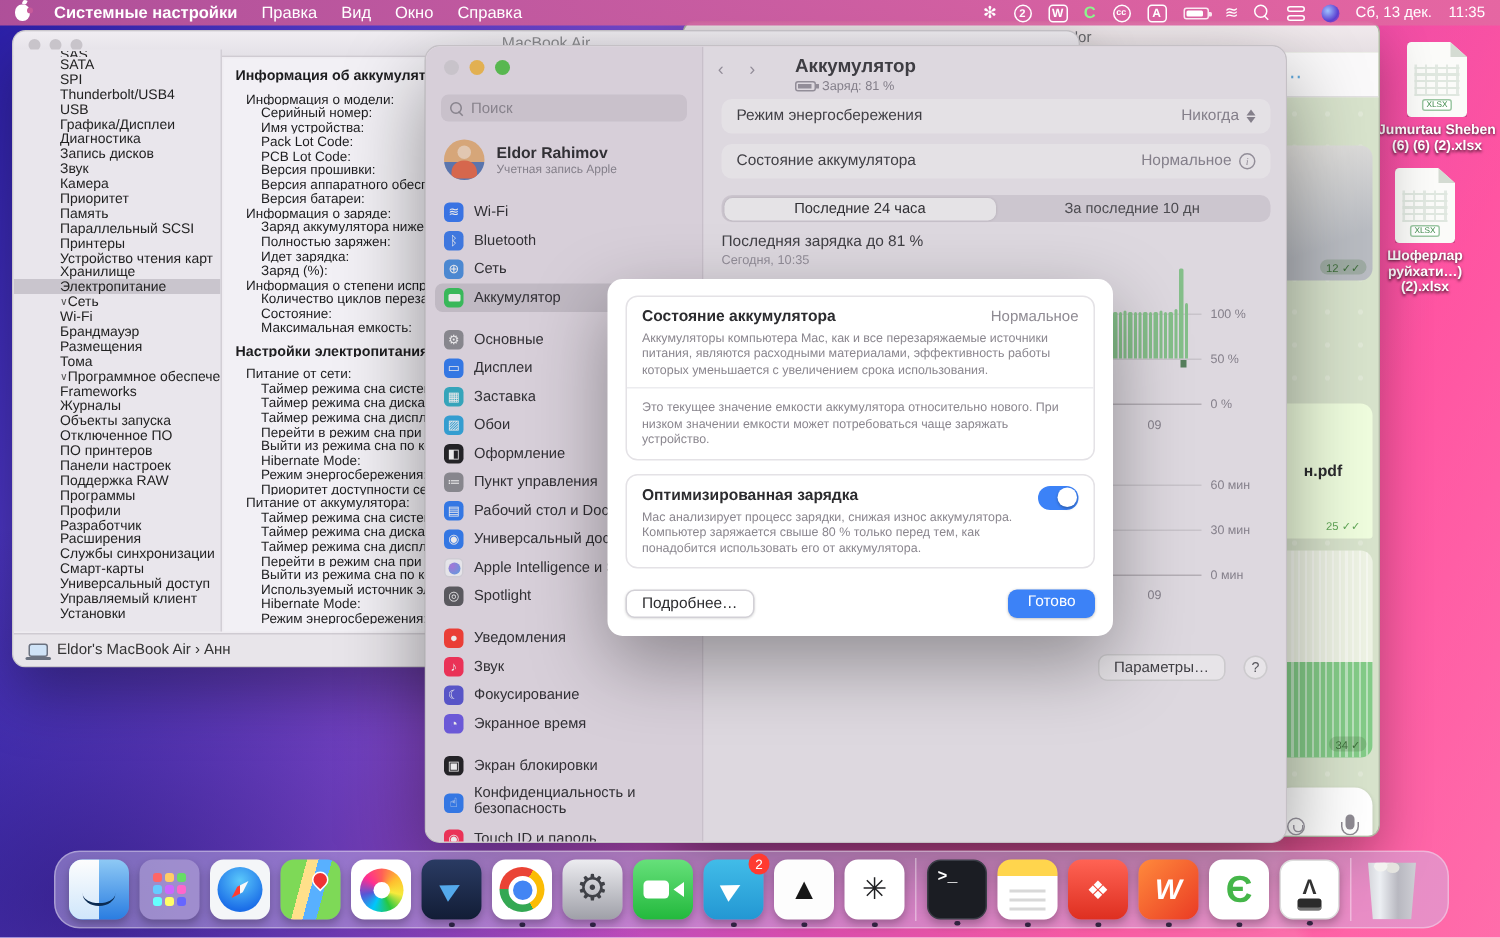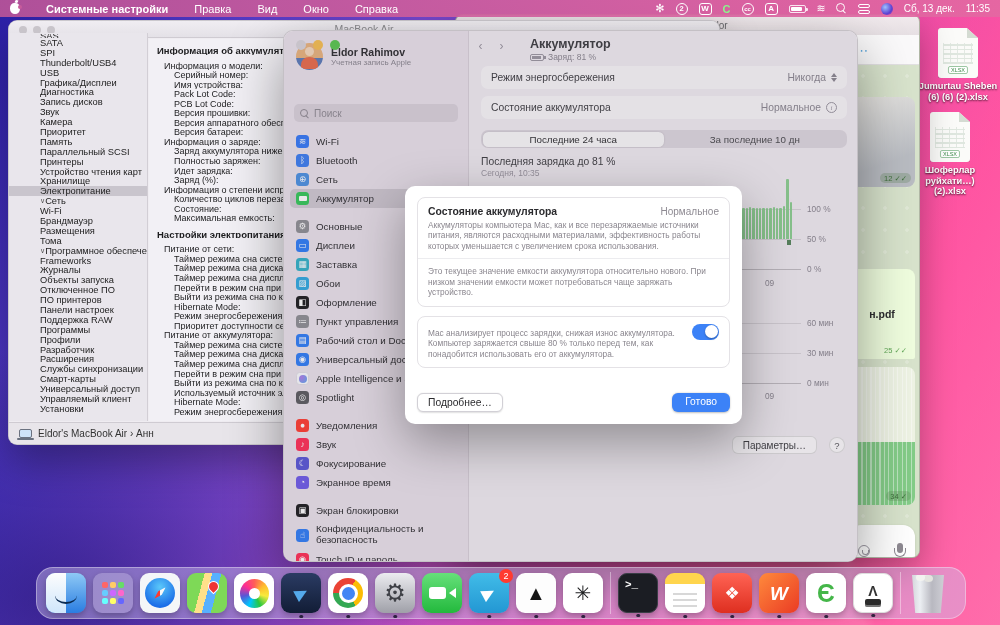--- a/index.html
+++ b/index.html
@@ -5,21 +5,21 @@
 *{margin:0;padding:0;box-sizing:border-box}
 html,body{width:1000px;height:625px;overflow:hidden}
 body{font-family:"Liberation Sans","DejaVu Sans",sans-serif;position:relative;
 background:linear-gradient(118deg,#2b1fa8 0%,#5a3fd0 20%,#8a4fd8 38%,#b84fc8 52%,#e050b0 66%,#ff5fa8 80%,#ff85b5 100%)}
 .wall-shade{position:absolute;inset:0;z-index:0;
 background:radial-gradient(620px 420px at 6% 96%,rgba(12,6,90,.55),transparent 60%),
 linear-gradient(75deg,transparent 74%,rgba(255,64,150,.35) 75%)}
 
 #menubar{position:absolute;left:0;top:0;width:1000px;height:17px;z-index:70;display:flex;align-items:center;
 background:linear-gradient(90deg,rgba(186,84,152,.92),rgba(228,104,162,.92));color:#fff;font-size:11px;padding:0 10px}
-#menubar .left{display:flex;align-items:center;gap:26px}
+#menubar .left{display:flex;align-items:center;gap:16px}
 #menubar .appname{font-weight:bold}
 #menubar .right{margin-left:auto;display:flex;align-items:center;gap:11px;font-size:10px}
 .apple{position:relative;width:10px;height:11px;background:#fff;border-radius:45% 45% 48% 48%;display:inline-block}
 .apple::before{content:"";position:absolute;top:-3px;left:5px;width:3px;height:3px;background:#fff;border-radius:60% 0;transform:rotate(20deg)}
 .apple::after{content:"";position:absolute;top:2px;right:-2px;width:4px;height:4px;background:#c75b9b;border-radius:50%}
 .mi{display:inline-flex;align-items:center;justify-content:center;color:#fff}
 .mi-circle2{width:12px;height:12px;border:1px solid #fff;border-radius:50%;font-size:7.5px;font-weight:bold}
 .mi-box{min-width:13px;height:12px;border:1px solid #fff;border-radius:3px;font-size:8px;font-weight:bold;padding:0 1px}
 .mi-greenc{color:#8cf58c;font-weight:bold;font-size:11px}
 .mi-flower{font-size:11px}
@@ -450,30 +450,30 @@
   </div>
 </div>
 
 <div id="settings">
   <div class="tl-set">
     <span style="background:#d8d4da"></span>
     <span style="background:#f6be50"></span>
     <span style="background:#58c64e"></span>
   </div>
   <div id="set-side">
+    <div id="search">
+      <span class="mag"></span>
+      <span>Поиск</span>
+    </div>
     <div id="profile">
       <div id="avatar"></div>
       <div>
         <div class="pn">Eldor Rahimov</div>
         <div class="ps">Учетная запись Apple</div>
       </div>
-    </div>
-    <div id="search">
-      <span class="mag"></span>
-      <span>Поиск</span>
     </div>
     <div id="set-list">
 
         <div class="sbitem">
           <span class="sic" style="background: rgb(52, 120, 246);">
             <i>≋</i>
           </span>
           <span class="sbl">Wi-Fi</span>
         </div>
 
@@ -730,20 +730,23 @@
   <div class="group">
     <div class="drow">
       <span class="dt">Состояние аккумулятора</span>
       <span class="dv">Нормальное</span>
     </div>
     <div class="ddesc">Аккумуляторы компьютера Mac, как и все перезаряжаемые источники питания, являются расходными материалами, эффективность работы которых уменьшается с увеличением срока использования.</div>
     <div class="dsep"></div>
     <div class="ddesc">Это текущее значение емкости аккумулятора относительно нового. При низком значении емкости может потребоваться чаще заряжать устройство.</div>
   </div>
   <div class="group" id="g2">
+    <div class="drow" style="padding-right:34px">
+      <span class="dt">Оптимизированная зарядка</span>
+    </div>
     <span class="toggle"></span>
     <div class="ddesc" style="padding-right:30px">Mac анализирует процесс зарядки, снижая износ аккумулятора. Компьютер заряжается свыше 80 % только перед тем, как понадобится использовать его от аккумулятора.</div>
   </div>
   <div id="dfoot">
     <span id="more-btn">Подробнее…</span>
     <span id="done-btn">Готово</span>
   </div>
 </div>
 
 <div id="menubar">

